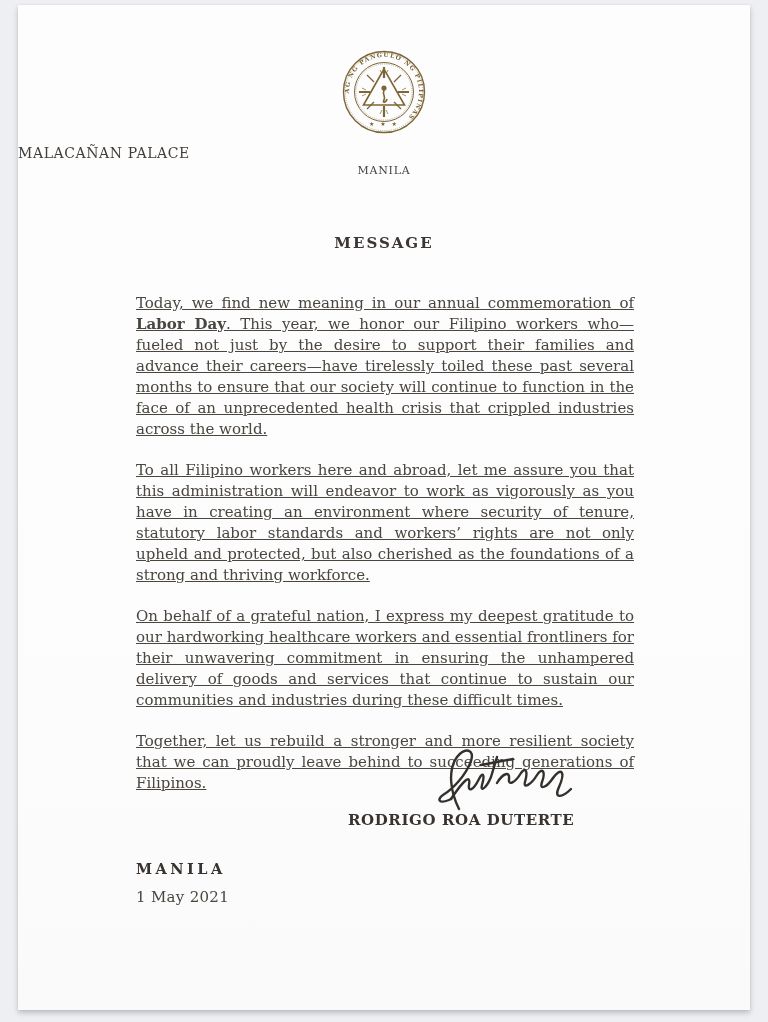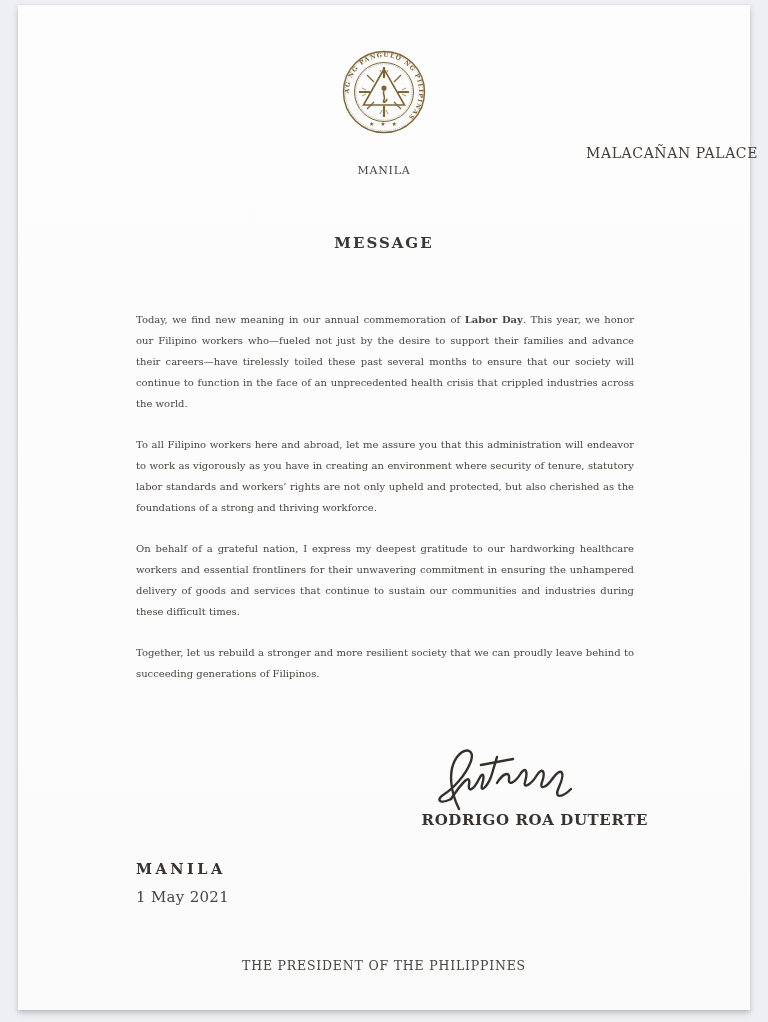--- a/index.html
+++ b/index.html
@@ -15,53 +15,54 @@
     left: 18px; top: 5px;
     width: 732px; height: 1005px;
     background: linear-gradient(180deg, #fdfdfe 0%, #fcfcfc 70%, #fafafa 100%);
     box-shadow: 0 3px 5px rgba(60,64,72,0.28), 0 0 1px rgba(60,64,72,0.15);
   }
   .seal-wrap {
     position: absolute; left: 324px; top: 45px;
     width: 84px; height: 84px;
   }
   .palace-name {
-    position: absolute; top: 140px; left: 8px; width: 100%;
-    text-align: right;
+    position: absolute; top: 140px; left: 0; width: 100%;
+    text-align: left;
     font-size: 14px; letter-spacing: 0.6px;
     color: #433d38;
   }
   .palace-city {
     position: absolute; top: 159px; left: 0; width: 100%;
     text-align: center;
     font-size: 11px; letter-spacing: 0.8px;
     color: #4a443f;
   }
   .doc-title {
     position: absolute; top: 229px; left: 0; width: 100%;
     text-align: center;
     font-weight: bold;
     font-size: 15px; letter-spacing: 2px;
     color: #3c3733;
   }
   .body-text {
-    position: absolute; top: 304px; left: 118px;
+    position: absolute; top: 288px; left: 118px;
     width: 498px;
-    font-size: 10px;
+    font-size: 15px;
     line-height: 21px;
     color: #4a453f;
     text-align: justify;
+    text-decoration: underline;
   }
   .body-text p { margin-bottom: 20px; }
   .body-text .no-justify { text-align: left; }
   .bold-inline { font-weight: bold; }
   .signature-block {
     position: absolute; top: 740px; left: 330px;
     width: 300px;
-    text-align: right;
+    text-align: left;
   }
   .signature-svg { display: block; margin: 0 auto -6px auto; }
   .signer-name {
     font-weight: bold;
     font-size: 15px; letter-spacing: 0.6px;
     color: #38332f;
   }
   .dateline {
     position: absolute; top: 855px; left: 118px;
   }
@@ -143,16 +144,15 @@
         </g>
       </svg>
       <div class="signer-name">RODRIGO ROA DUTERTE</div>
     </div>
 
     <div class="dateline">
       <div class="dateline-place">MANILA</div>
       <div class="dateline-date">1 May 2021</div>
     </div>
 
-    <div class="doc-footer">THE PRESIDENT OF THE PHILIPPINES</div>
 
   </div>
 </div>
 
 </body></html>

